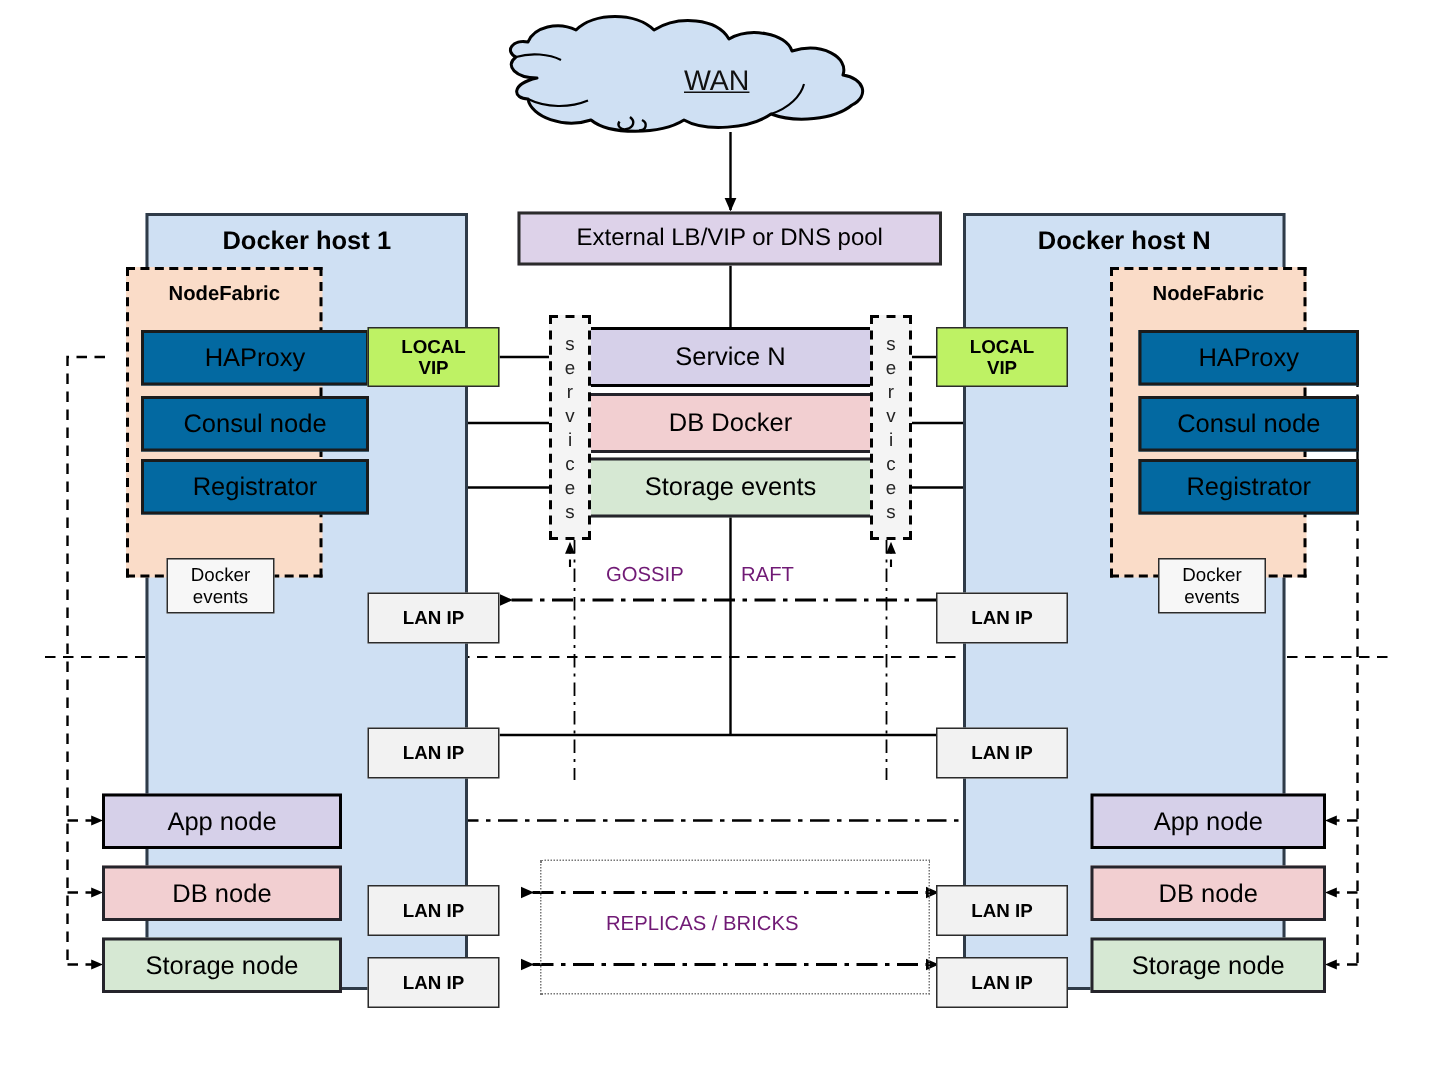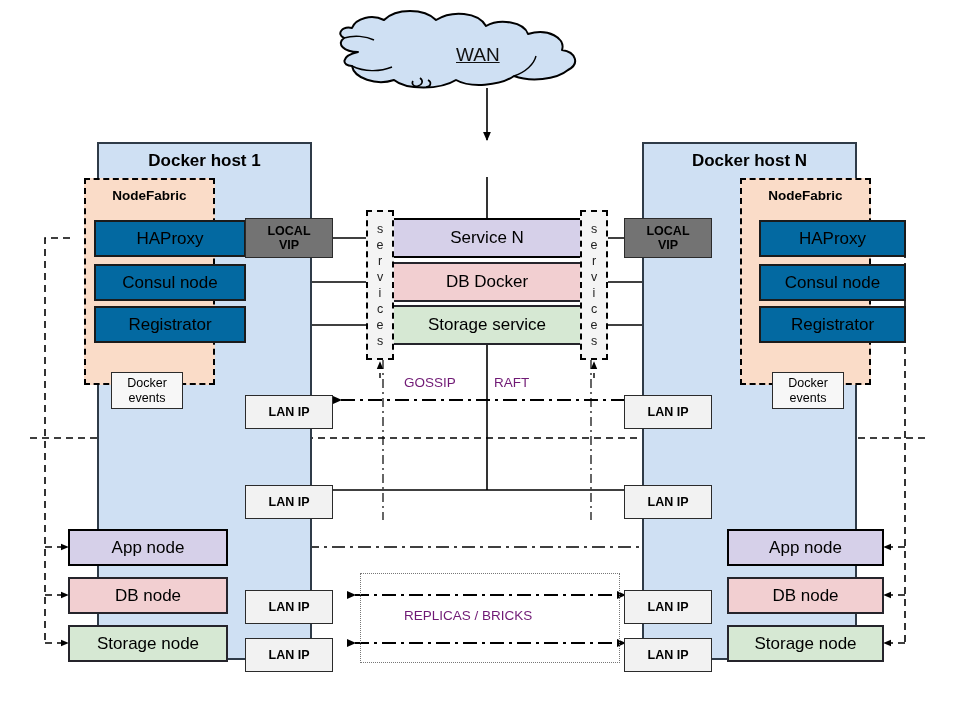--- a/index.html
+++ b/index.html
@@ -60,21 +60,21 @@
   }
   .lanip{
     background:#f2f2f2;
     border:1.5px solid #2b2b2b;
     font-size:12.5px;
     font-weight:bold;
     z-index:7;
     margin-top:12px;
   }
   .localvip{
-    background:#737373;
+    background:#bef264;
     border:1.5px solid #2b2b2b;
     font-size:12.5px;
     font-weight:bold;
     line-height:1.15;
     z-index:7;
   }
   .dockerevents{
     background:#f7f7f7;
     border:1.5px solid #2b2b2b;
     font-size:12.5px;
@@ -243,20 +243,23 @@
     <line x1="355" y1="643" x2="625" y2="643" stroke="#000" stroke-width="2" stroke-dasharray="14,5,3,5" marker-start="url(#arrowFull)" marker-end="url(#arrowFull)"></line>
 
     <line x1="380" y1="378" x2="380" y2="362" stroke="#000" stroke-width="1.4" stroke-dasharray="5,4" marker-end="url(#arrowThin)"></line>
     <line x1="594" y1="378" x2="594" y2="362" stroke="#000" stroke-width="1.4" stroke-dasharray="5,4" marker-end="url(#arrowThin)"></line>
   </svg>
 
   <div class="replica-zone" style="left:360px;top:573px;width:260px;height:90px;"></div>
 
   <div class="cloud-label" style="left:456px;top:44px;text-decoration:underline;">WAN</div>
 
+  <div class="node extlb" style="left:345px;top:141px;width:283px;height:36px;">
+    <span>External LB/VIP or DNS pool</span>
+  </div>
 
   <div class="node host" style="left:97px;top:142px;width:215px;height:518px;">
     <span>Docker host 1</span>
   </div>
 
   <div class="node nodefabric" style="left:84px;top:178px;width:131px;height:207px;">
     <span>NodeFabric</span>
   </div>
 
   <div class="node svc-yellow" style="left:70px;top:220px;width:152px;height:37px;">
@@ -353,21 +356,21 @@
     <span>Storage node</span>
   </div>
 
   <div class="node purple" style="left:375px;top:218px;width:224px;height:40px;">
     <span>Service N</span>
   </div>
   <div class="node pink" style="left:375px;top:262px;width:224px;height:40px;">
     <span>DB Docker</span>
   </div>
   <div class="node green" style="left:375px;top:305px;width:224px;height:40px;">
-    <span>Storage service</span>
+    <span>Storage events</span>
   </div>
 
   <div class="node services-col" style="left:366px;top:210px;width:28px;height:150px;">
     <span>s</span>
     <span>e</span>
     <span>r</span>
     <span>v</span>
     <span>i</span>
     <span>c</span>
     <span>e</span>

